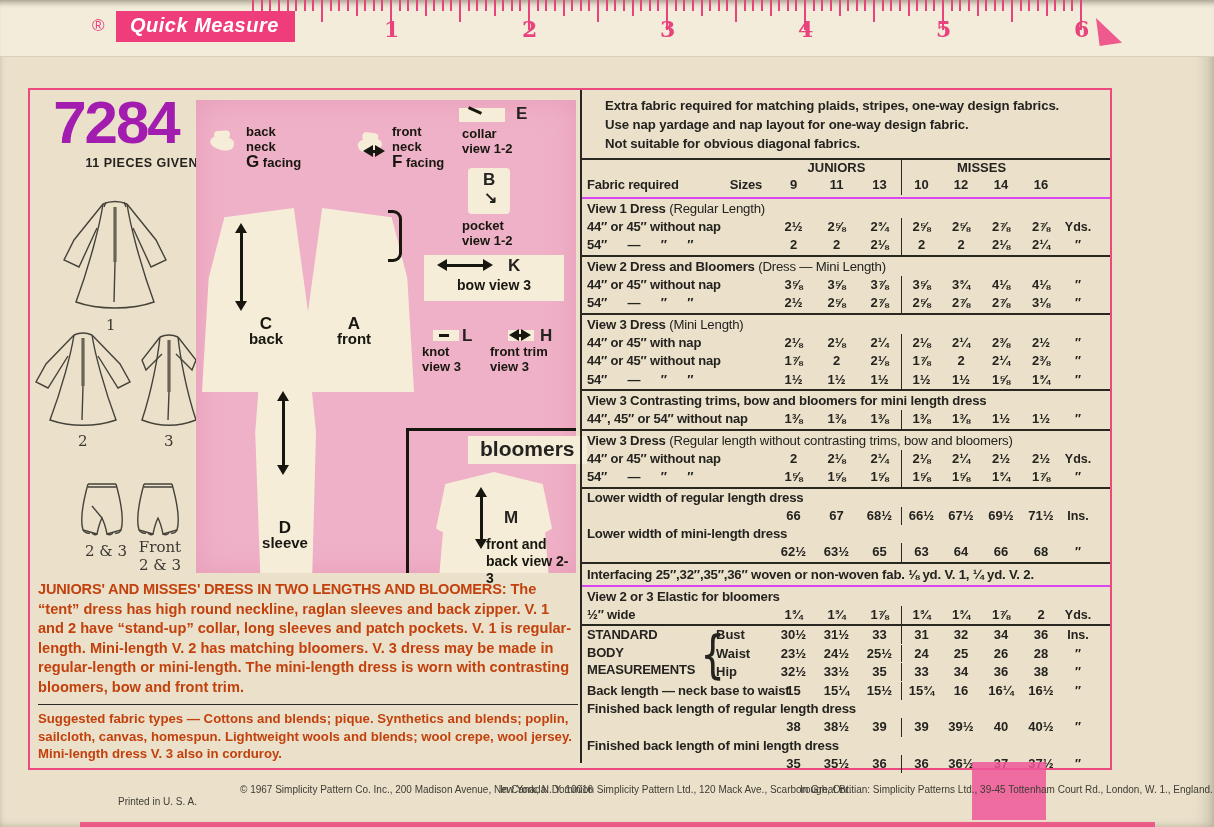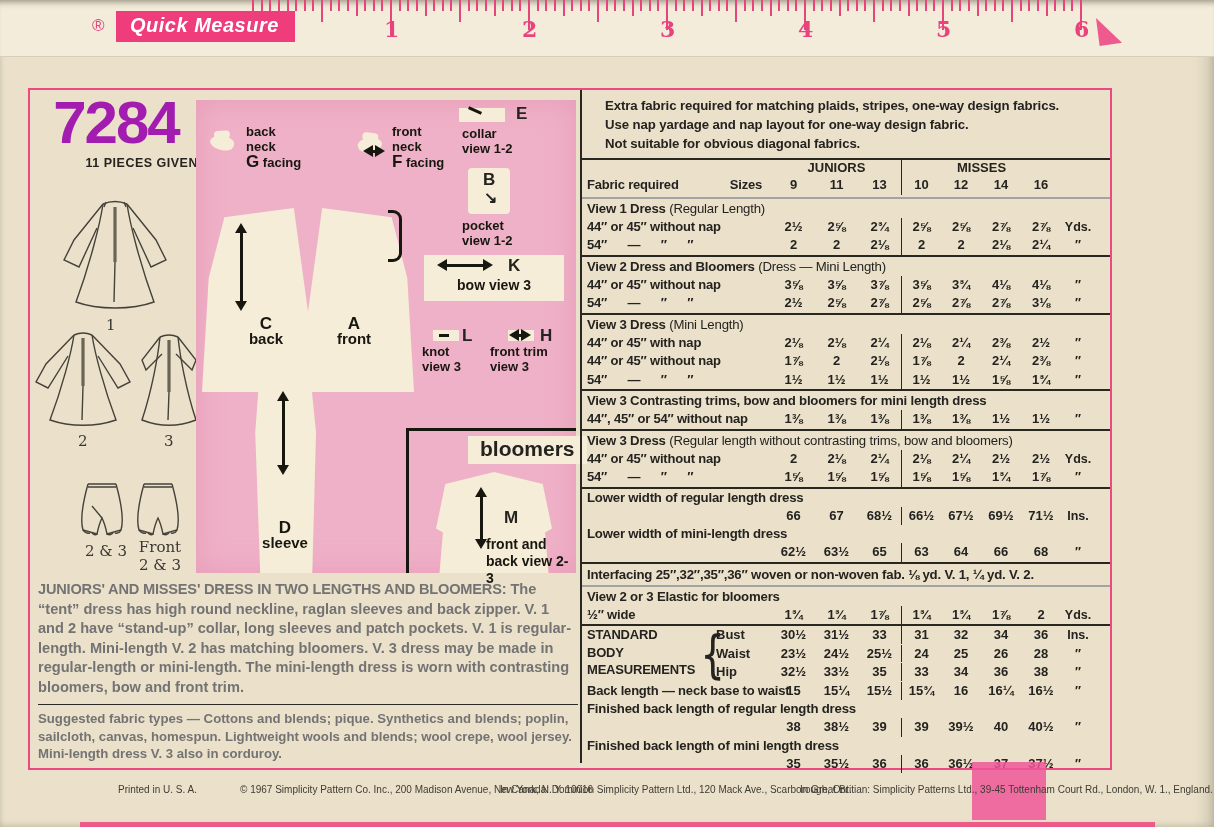--- a/index.html
+++ b/index.html
@@ -44,41 +44,41 @@
   .bracket{position:absolute;width:11px;height:46px;border:3.5px solid #17160f;border-left:none;
            border-radius:0 9px 9px 0;}
   .hand{position:absolute;width:24px;height:14px;background:#f6edd9;border-radius:60% 40% 50% 50%;}
   .hand::after{content:'';position:absolute;left:2px;top:-5px;width:16px;height:8px;background:#f6edd9;
                border-radius:4px;transform:rotate(-18deg);}
   .bbox-top{position:absolute;background:#17160f;height:2.5px;}
   .bbox-left{position:absolute;background:#17160f;width:2.5px;}
   .btitle{position:absolute;background:#f6edd9;font-weight:800;font-size:21px;padding:1px 12px 3px;}
   
   .desc{position:absolute;left:8px;top:490px;width:540px;}
-  .desc p{margin:0;font-size:14.6px;line-height:19.5px;font-weight:700;color:#737373;}
+  .desc p{margin:0;font-size:14.6px;line-height:19.5px;font-weight:700;color:#c2410c;}
   .desc .dhead{letter-spacing:-.2px;}
   .fdiv{border-top:1.5px solid #2b2a25;margin:7px 0 5px;}
   .fab{font-size:13.2px !important;line-height:17.5px !important;}
   
   .rpane{position:absolute;left:550px;top:0;width:528px;height:673px;border-left:2px solid #282720;
          padding-left:0;}
   .yintro{font-size:13.2px;line-height:19px;font-weight:700;padding:6px 0 5px 23px;letter-spacing:-.1px;}
   .ytable{font-weight:700;}
   .yrow{display:grid;grid-template-columns:190px 43px 43px 43px 40px 40px 40px 40px 34px;
         align-items:baseline;font-size:13px;line-height:18.5px;}
   .yrow .lab{padding-left:5px;white-space:pre;letter-spacing:-.2px;}
   .yrow .val{text-align:center;}
   .yrow .mdiv{border-left:1.8px solid #282720;}
   .yrow .unit{text-align:center;font-size:12.5px;}
   .ysec{font-size:13.2px;line-height:19px;padding-left:5px;letter-spacing:-.2px;}
   .ysec .note{font-weight:400;margin-top:20px;}
   .ylab{font-size:13.2px;line-height:18px;padding-left:5px;letter-spacing:-.2px;}
   .yfull{font-size:13.2px;line-height:21px;padding-left:5px;letter-spacing:-.2px;}
   .rt{border-top:2px solid #282720;}
-  .rb{border-bottom:2px solid #a3a3a3;}
+  .rb{border-bottom:2px solid #d946ef;}
   .yh1{display:grid;grid-template-columns:190px 129px 160px 34px;font-size:13px;line-height:16px;}
   .yh1 .grp{text-align:center;}
   .yh1 .mdiv{border-left:1.8px solid #282720;}
   .yh2{padding-bottom:2px;}
   .yh2 .lab{display:flex;justify-content:space-between;padding-right:10px;}
   .grow{display:grid;grid-template-columns:116px 18px 56px 43px 43px 43px 40px 40px 40px 40px 34px;
         align-items:baseline;font-size:13px;line-height:17.5px;}
   .grow .gl{grid-column:1;padding-left:5px;letter-spacing:-.2px;}
   .gbrace{grid-column:2;grid-row:1/4;align-self:center;font-size:52px;font-weight:400;
           transform:scaleX(.75);line-height:40px;font-family:"DejaVu Sans",sans-serif;}
@@ -613,19 +613,19 @@
             <div class="val">37</div>
             <div class="val">37½</div>
             <div class="unit">″</div>
           </div>
         </div>
     </div>
   </div>
 
   <div class="smudge"></div>
   <div class="footer">
-    <span style="left:118px;">Printed in U. S. A.</span>
+    <span style="left:118px;margin-top:12px;">Printed in U. S. A.</span>
     <span style="left:240px;">© 1967 Simplicity Pattern Co. Inc., 200 Madison Avenue, New York, N. Y. 10016</span>
     <span style="left:500px;">In Canada:   Dominion Simplicity Pattern Ltd., 120 Mack Ave., Scarborough, Ont.</span>
     <span style="left:800px;position:relative;z-index:2;">In Great Britian: Simplicity Patterns Ltd., 39-45 Tottenham Court Rd., London, W. 1., England.</span>
   </div>
   <div class="botline"></div>
 </div>
 
 </body></html>

